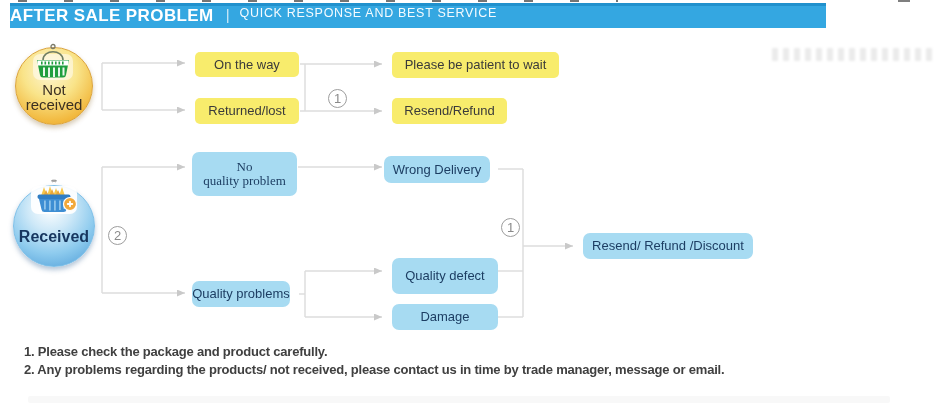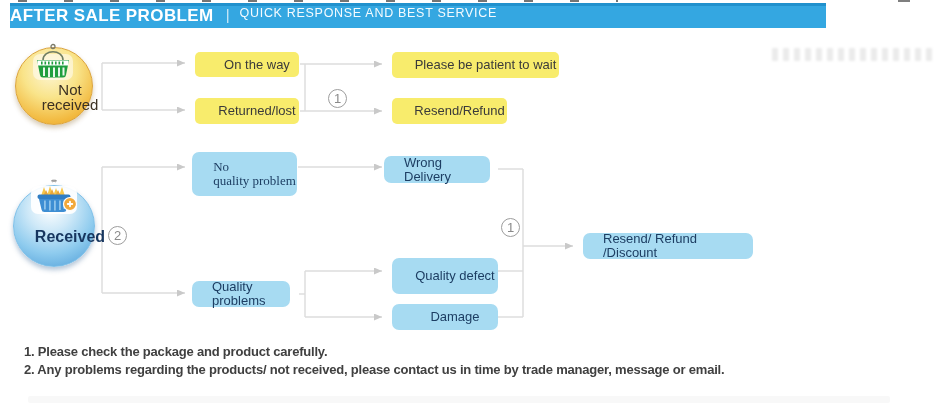--- a/index.html
+++ b/index.html
@@ -17,32 +17,32 @@
        border-top:3px solid #2191cd;display:flex;box-sizing:border-box;}
   .bar .title{color:#ffffff;font-weight:bold;font-size:17px;letter-spacing:.4px;}
   .bar .sep{color:#cdeaf8;font-size:15px;margin:0 10px 0 12px;}
   .bar .subtitle{color:#f4fbff;font-size:12.5px;letter-spacing:.7px;}
 
   
   .ghost{top:48px;left:772px;width:162px;height:13px;opacity:.16;filter:blur(1px);
     background:repeating-linear-gradient(90deg,#8a8a8a 0 6px,transparent 6px 11px);}
 
   
-  .fbox{display:flex;align-items:center;justify-content:center;text-align:left;
-        font-size:13px;line-height:14px;box-sizing:border-box;padding-left:20px;}
+  .fbox{display:flex;align-items:center;justify-content:center;text-align:center;
+        font-size:13px;line-height:14px;box-sizing:border-box;}
   .ybox{background:#f8ec6c;color:#3a3a3a;border-radius:5px;}
   .bbox{background:#a7dbf2;color:#1d3e63;border-radius:7px;}
 
   
   .circle{border-radius:50%;}
   .circle-orange{background:radial-gradient(circle at 45% 30%, #fdf6d8 0%, #f9e48a 40%, #f2b93f 75%, #e89c22 100%);
                  border:1px solid #dba43e;box-shadow:0 3px 5px rgba(120,80,10,.3);}
   .circle-blue{background:radial-gradient(circle at 45% 28%, #ffffff 0%, #cfe9f8 30%, #8ecbee 62%, #4f9ed8 96%);
                border:1px solid #7fc0e8;box-shadow:0 3px 5px rgba(40,90,140,.35);}
-  .circle-label{width:100%;text-align:center;padding-left:16px;}
+  .circle-label{width:100%;text-align:center;}
   .lbl-dark{color:#3b3022;font-size:15px;line-height:15px;}
   .lbl-navy{color:#17365f;font-size:16px;font-weight:bold;}
 
   
   .num-circle{width:19px;height:19px;border:1.5px solid #9d9d9d;border-radius:50%;
       color:#8a8a8a;font-size:13px;display:flex;align-items:center;justify-content:center;
       background:rgba(255,255,255,.85);box-sizing:border-box;}
 
   
   .note{left:24px;color:#404040;font-weight:bold;font-size:13px;white-space:nowrap;letter-spacing:-.2px;}

